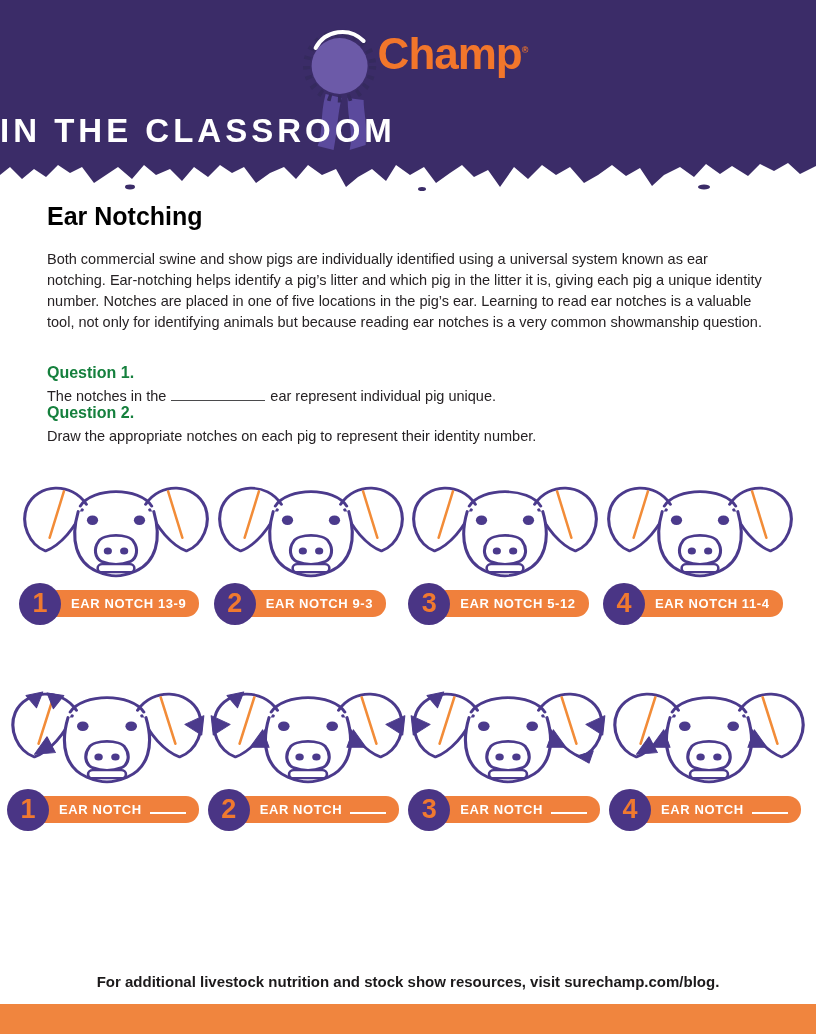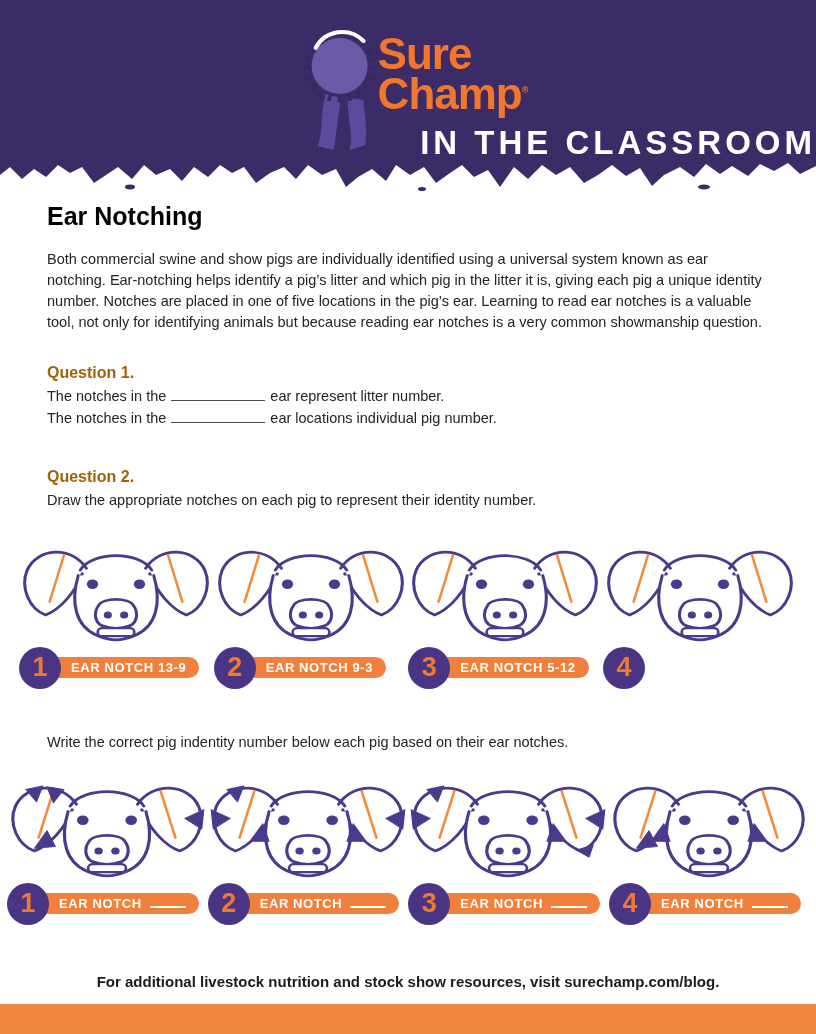--- a/index.html
+++ b/index.html
@@ -13,44 +13,44 @@
     font-family:"Liberation Sans",sans-serif;color:var(--ink);
   }
   
   header{position:relative;height:190px}
   .banner-bg{position:absolute;top:0;left:0;width:816px;height:158px;background:var(--purple)}
   .torn-svg{position:absolute;top:158px;left:0;display:block}
   .logo-wrap{position:absolute;top:24px;left:50%;transform:translateX(-50%);display:flex;align-items:flex-start}
   .logo-text{margin:10px 0 0 -22px;font-weight:bold;color:var(--logo-orange);
     font-size:44px;line-height:.92;letter-spacing:-1px;position:relative;z-index:2}
   .logo-text .reg{font-size:9px;vertical-align:super;letter-spacing:0}
-  .tagline{position:absolute;top:124px;left:0;width:100%;text-align:right;color:#fff;
+  .tagline{position:absolute;top:112px;left:0;width:100%;text-align:left;color:#fff;
     font-size:33px;font-weight:bold;letter-spacing:4px}
   
   main{padding:0 47px}
   h1{font-size:25px;margin:12px 0 0;color:#000000}
   .intro{font-size:14.5px;line-height:1.46;margin:18px 0 0;max-width:726px}
   section{margin:0}
-  .q1{margin-top:30px}.q2{margin-top:42px}.q3{margin-top:44px}
-  .q-heading{font-size:16px;font-weight:bold;margin:0;color:#a16207}
+  .q1{margin-top:30px}.q2{}.q3{margin-top:44px}
+  .q-heading{font-size:16px;font-weight:bold;margin:0;color:#15803d}
   .q-line,.q-instr{font-size:14.5px;margin:6px 0 0}
   .blank{display:inline-block;width:94px;border-bottom:1.5px solid #4a4a4c;height:13px;margin:0 5px}
   
   .pig-row{display:flex;justify-content:space-between;margin:20px -28px 0}
   .q3 .pig-row{margin:14px -40px 0}
   .pig-figure{margin:0;width:194px;display:flex;flex-direction:column}
   .q3 .pig-figure{width:200px}
   .pig-svg{width:100%;height:116px;display:block}
   .pig-label{display:flex;align-items:center;margin-top:2px;height:44px;position:relative}
   .num-badge{width:42px;height:42px;border-radius:50%;background:var(--badge);flex:none;
     display:flex;align-items:center;justify-content:center;z-index:2}
   .num-badge span{color:var(--num-orange);font-size:27px;font-weight:bold;line-height:1}
   .pill{margin-left:-17px;background:var(--orange);border-radius:13px;color:#fff;font-weight:bold;
     font-size:13px;letter-spacing:.6px;padding:6px 13px 6px 27px;white-space:nowrap;
-    display:flex;align-items:center;height:21px}
+    display:flex;align-items:center;height:27px}
   .pill-blank{display:inline-block;width:36px;border-bottom:2.5px solid #fff;height:9px;margin-left:8px}
   .notch-layer polygon{fill:var(--pig);stroke:var(--pig);stroke-width:1;stroke-linejoin:round}
   
   .foot-text{position:absolute;left:0;bottom:44px;width:100%;text-align:center;
     font-weight:bold;font-size:15px;color:#1c1a1b;margin:0}
   .bottom-bar{position:absolute;left:0;bottom:0;width:100%;height:30px;background:var(--bar-orange)}
 </style>
 </head>
 <body>
 
@@ -59,21 +59,20 @@
 
   <div class="logo-wrap">
     <svg width="112" height="130" viewBox="0 0 112 130">
       <path fill="#5B4A9D" d="M38,70 C32,92 36,108 30,122 L46,126 C50,104 50,90 54,74 Z"></path>
       <path fill="#5B4A9D" d="M60,74 C60,96 66,110 62,126 L78,121 C80,100 76,88 76,76 Z"></path>
       <circle cx="52" cy="42" r="33" fill="none" stroke="#352A5E" stroke-width="7" stroke-dasharray="3.5 6.5"></circle>
       <circle cx="52" cy="42" r="28" fill="#6C5AA8"></circle>
       <path d="M28,24 A30,30 0 0 1 76,17" stroke="#ffffff" stroke-width="4" fill="none" stroke-linecap="round"></path>
     </svg>
     <div class="logo-text">
-      <div>Sure</div>
       <div><span>Champ</span><span class="reg">®</span></div>
     </div>
   </div>
 
   <div class="tagline">IN THE CLASSROOM</div>
 
   <svg class="torn-svg" width="816" height="34" viewBox="0 0 816 34" preserveAspectRatio="none">
     <path fill="#3B2C68" d="M0,0 H816 V8 L800,16 L788,5 L774,13 L760,6 L748,18 L732,8 L720,16 L706,6 L694,19 L680,9
       L664,17 L652,28 L640,10 L626,18 L612,7 L598,17 L584,25 L570,9 L556,17 L542,7 L528,21 L514,9 L500,29 L488,12
       L474,19 L462,7 L450,15 L436,25 L424,9 L410,17 L396,7 L386,23 L372,11 L358,19 L346,29 L336,11 L322,17 L308,7
@@ -84,22 +83,21 @@
     <ellipse fill="#3B2C68" cx="704" cy="29" rx="6" ry="2.4"></ellipse>
   </svg>
 </header>
 
 <main>
   <h1>Ear Notching</h1>
   <p class="intro">Both commercial swine and show pigs are individually identified using a universal system known as ear notching. Ear-notching helps identify a pig’s litter and which pig in the litter it is, giving each pig a unique identity number. Notches are placed in one of five locations in the pig’s ear. Learning to read ear notches is a valuable tool, not only for identifying animals but because reading ear notches is a very common showmanship question.</p>
 
   <section class="q1">
     <p class="q-heading">Question 1.</p>
-    <p class="q-line"><span>The notches in the</span><span class="blank"></span><span>ear represent litter number.</span></p>
-    <p class="q-line"><span>The notches in the</span><span class="blank"></span><span>ear locations individual pig number.</span></p>
+    <p class="q-line"><span>The notches in the</span><span class="blank"></span><span>ear represent individual pig unique.</span></p>
   </section>
 
   <section class="q2">
     <p class="q-heading">Question 2.</p>
     <p class="q-instr">Draw the appropriate notches on each pig to represent their identity number.</p>
     <div class="pig-row" id="q2-row">
         <figure class="pig-figure">
     <svg class="pig-svg" viewBox="0 0 190 132" preserveAspectRatio="none">
       <g fill="none" stroke="#4B3A8C" stroke-width="3" stroke-linecap="round" stroke-linejoin="round">
         <path fill="#fff" d="M66,46 C52,20 18,22 8,48 C1,68 10,92 26,99 C40,93 56,72 62,52"></path>
@@ -198,27 +196,30 @@
         <circle cx="87" cy="99" r="4" fill="#4B3A8C" stroke="none"></circle>
         <circle cx="103" cy="99" r="4" fill="#4B3A8C" stroke="none"></circle>
         <rect x="77" y="114" width="36" height="9" rx="4.5" fill="#fff" stroke-width="2.5"></rect>
       </g>
       <g class="notch-layer"></g>
     </svg>
     <div class="pig-label">
       <div class="num-badge">
         <span>4</span>
       </div>
+      <div class="pill">
+        <span>EAR NOTCH 11-4</span>
+
+      </div>
     </div>
   </figure>
       </div>
   </section>
 
   <section class="q3">
-    <p class="q-instr">Write the correct pig indentity number below each pig based on their ear notches.</p>
     <div class="pig-row" id="q3-row">
         <figure class="pig-figure">
     <svg class="pig-svg" viewBox="0 0 190 132" preserveAspectRatio="none">
       <g fill="none" stroke="#4B3A8C" stroke-width="3" stroke-linecap="round" stroke-linejoin="round">
         <path fill="#fff" d="M66,46 C52,20 18,22 8,48 C1,68 10,92 26,99 C40,93 56,72 62,52"></path>
         <path fill="#fff" d="M124,46 C138,20 172,22 182,48 C189,68 180,92 164,99 C150,93 134,72 128,52"></path>
         <path stroke="#F28C38" stroke-width="2.5" d="M44,31 L30,84"></path>
         <path stroke="#F28C38" stroke-width="2.5" d="M146,31 L160,84"></path>
         <path d="M60,48 C72,26 118,26 130,48"></path>
         <path fill="#fff" d="M58,54 C50,86 56,112 76,122 C90,129 100,129 114,122 C134,112 140,86 132,54"></path>

